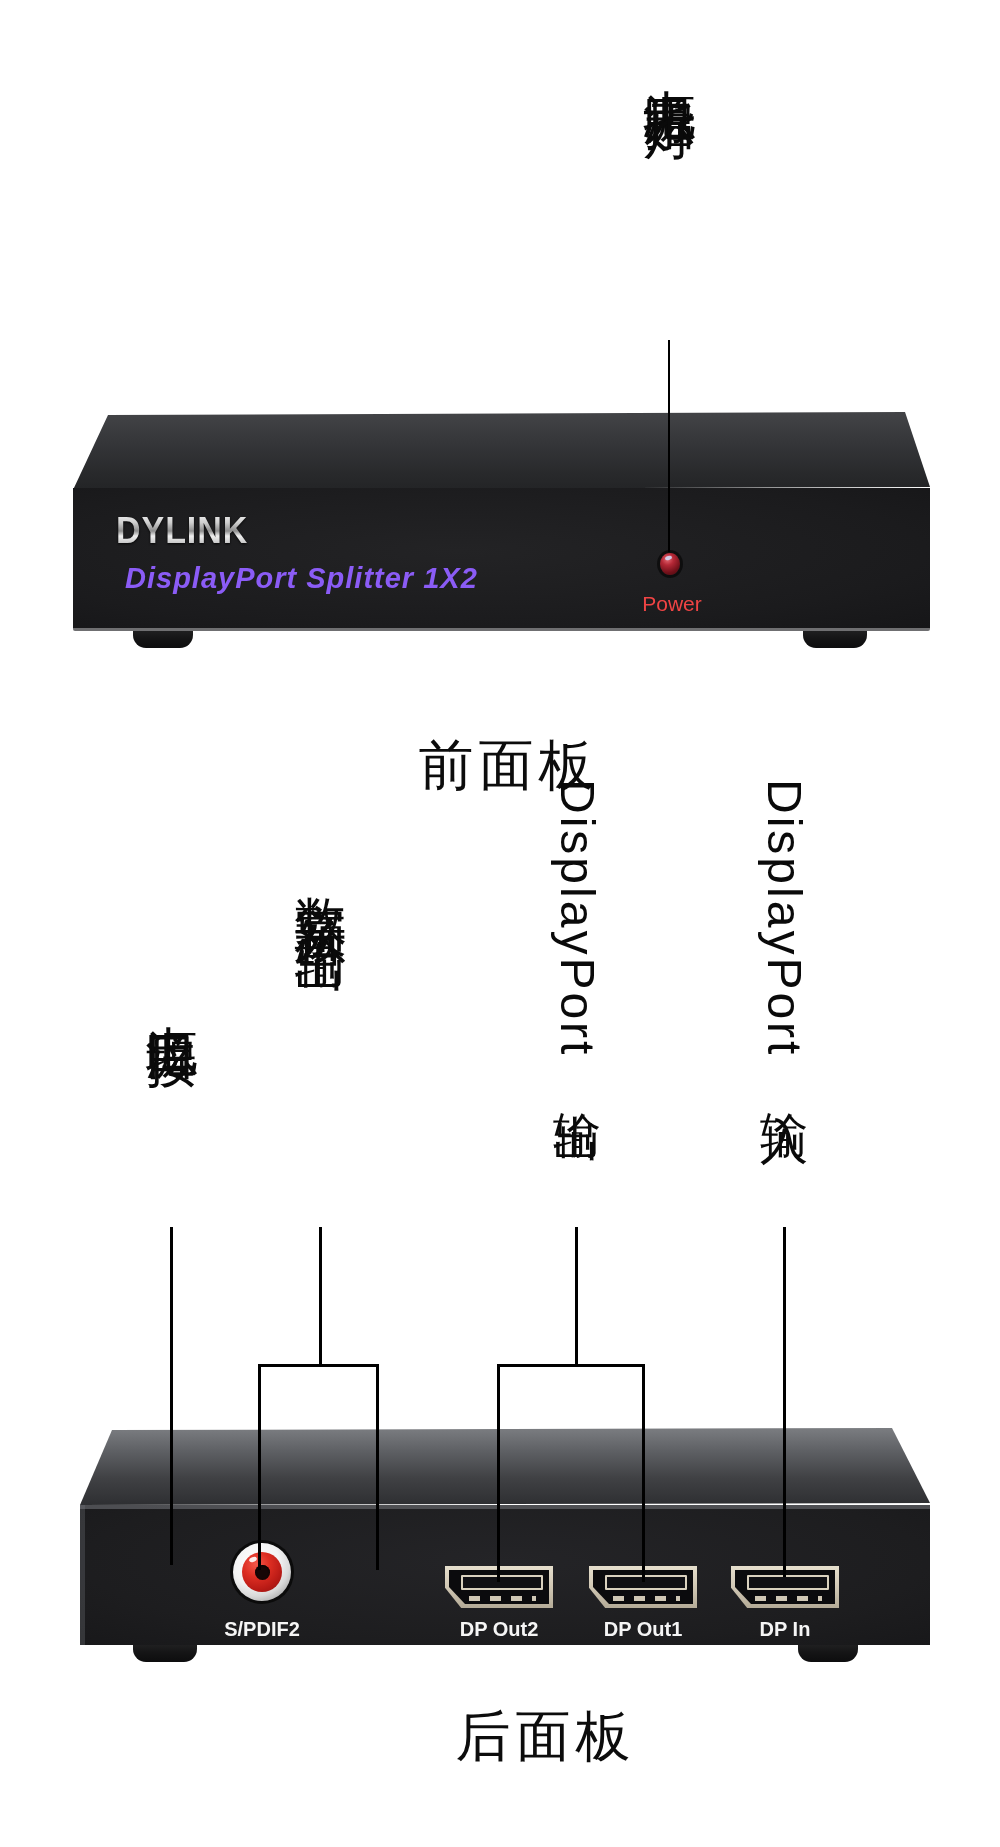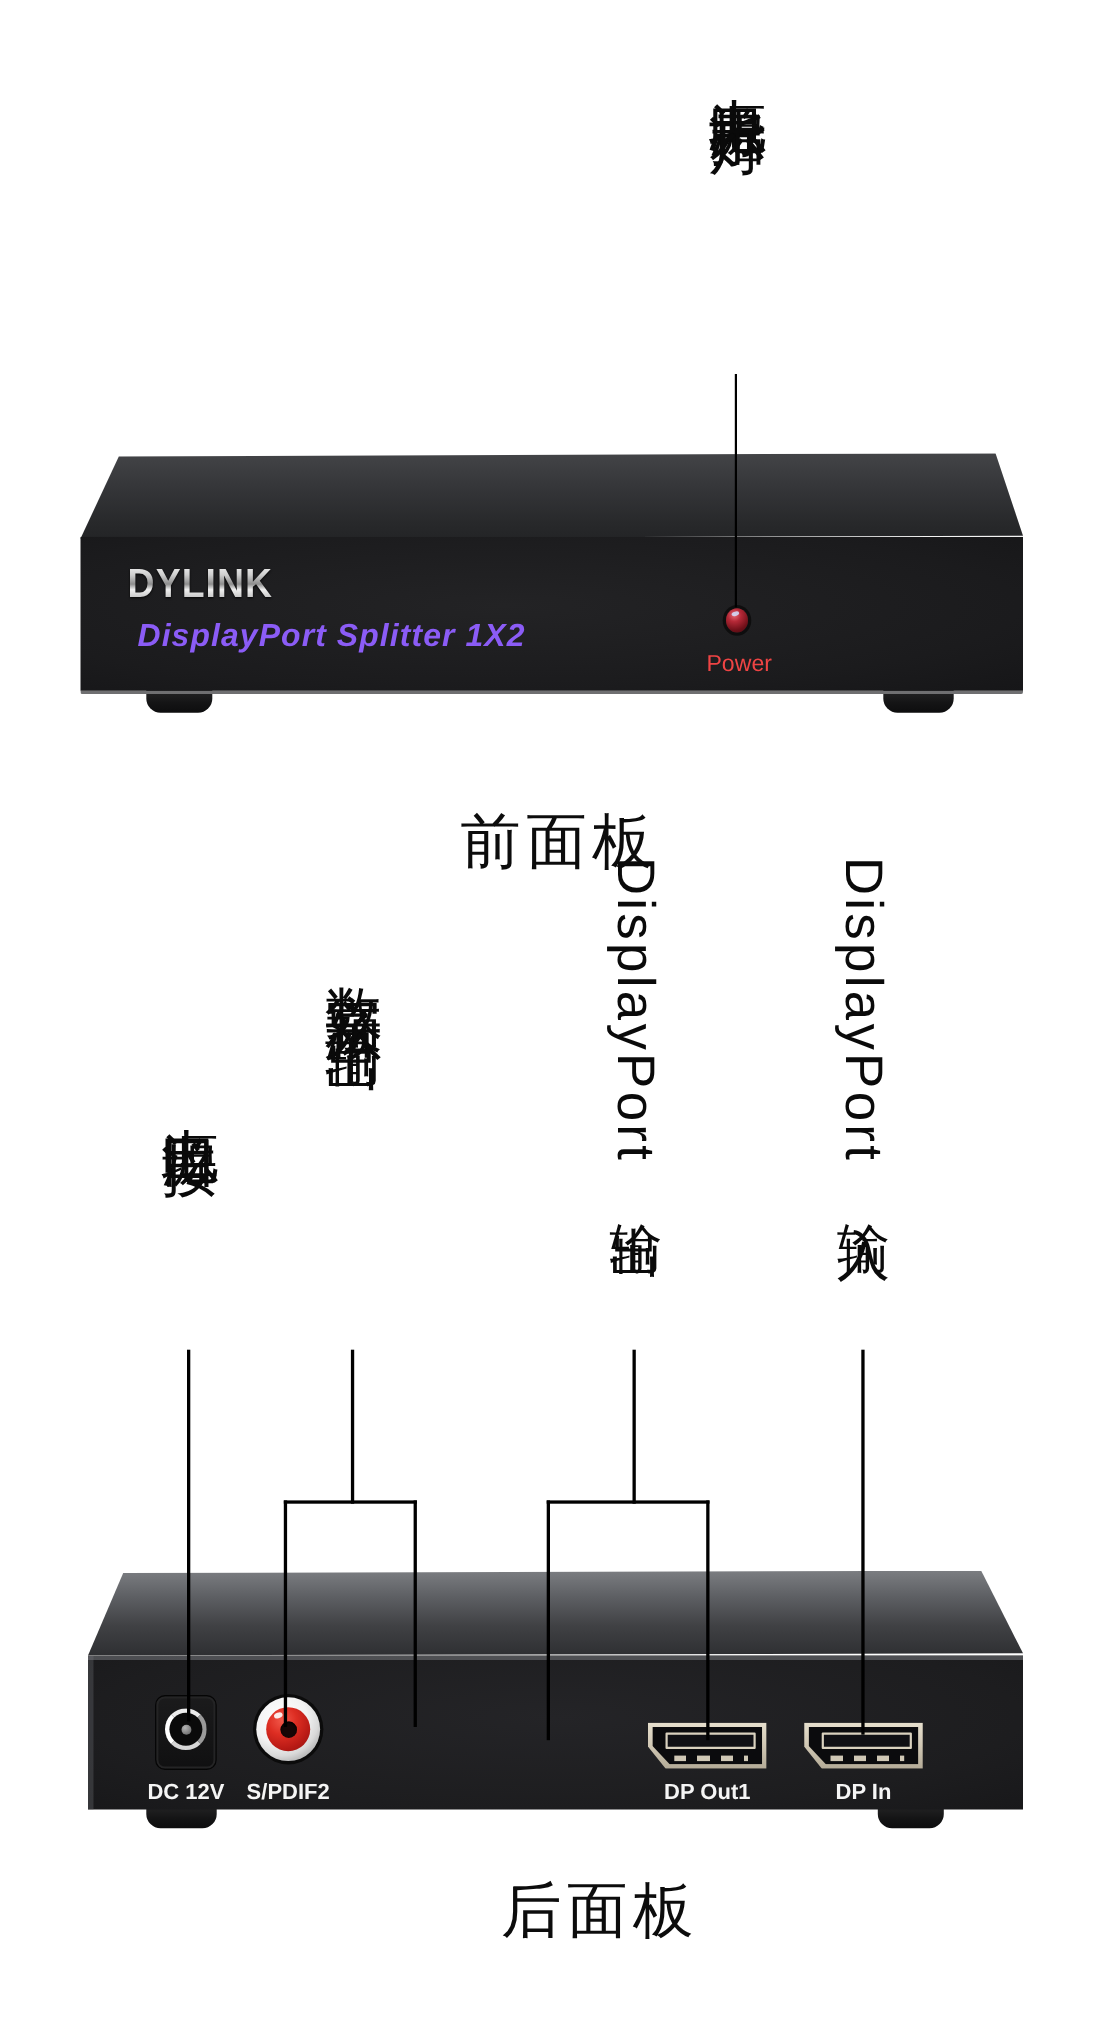--- a/index.html
+++ b/index.html
@@ -117,40 +117,40 @@
   <div class="line hline" style="left:497px;top:1364px;width:148px;"></div>
   <div class="line vline" style="left:497px;top:1364px;height:218px;"></div>
   <div class="line vline" style="left:642px;top:1364px;height:218px;"></div>
   <div class="line vline" style="left:783px;top:1227px;height:350px;"></div>
 
   <div class="face" id="rear-top"></div>
   <div class="foot" style="left:133px;top:1640px;width:64px;"></div>
   <div class="foot" style="left:798px;top:1640px;width:60px;"></div>
   <div class="face" id="rear-face"></div>
 
-  <div class="port" style="left:114px;">
-    <div class="dc-plate">
-      <div class="dc-hole">
-        <div class="dc-pin"></div>
-      </div>
-    </div>
-    <div class="port-label">DC 12V</div>
-  </div>
 
   <div class="port" style="left:207px;">
     <div class="rca-outer">
       <div class="rca-red">
         <div class="rca-hole"></div>
         <div class="rca-glint"></div>
       </div>
     </div>
     <div class="port-label">S/PDIF2</div>
   </div>
 
 
+  <div class="port" style="left:444px;">
+    <div class="dp-frame">
+      <div class="dp-inner"></div>
+      <div class="dp-slot"></div>
+      <div class="dp-tabs"></div>
+    </div>
+    <div class="port-label">DP Out2</div>
+  </div>
 
   <div class="port" style="left:588px;">
     <div class="dp-frame">
       <div class="dp-inner"></div>
       <div class="dp-slot"></div>
       <div class="dp-tabs"></div>
     </div>
     <div class="port-label">DP Out1</div>
   </div>
 

